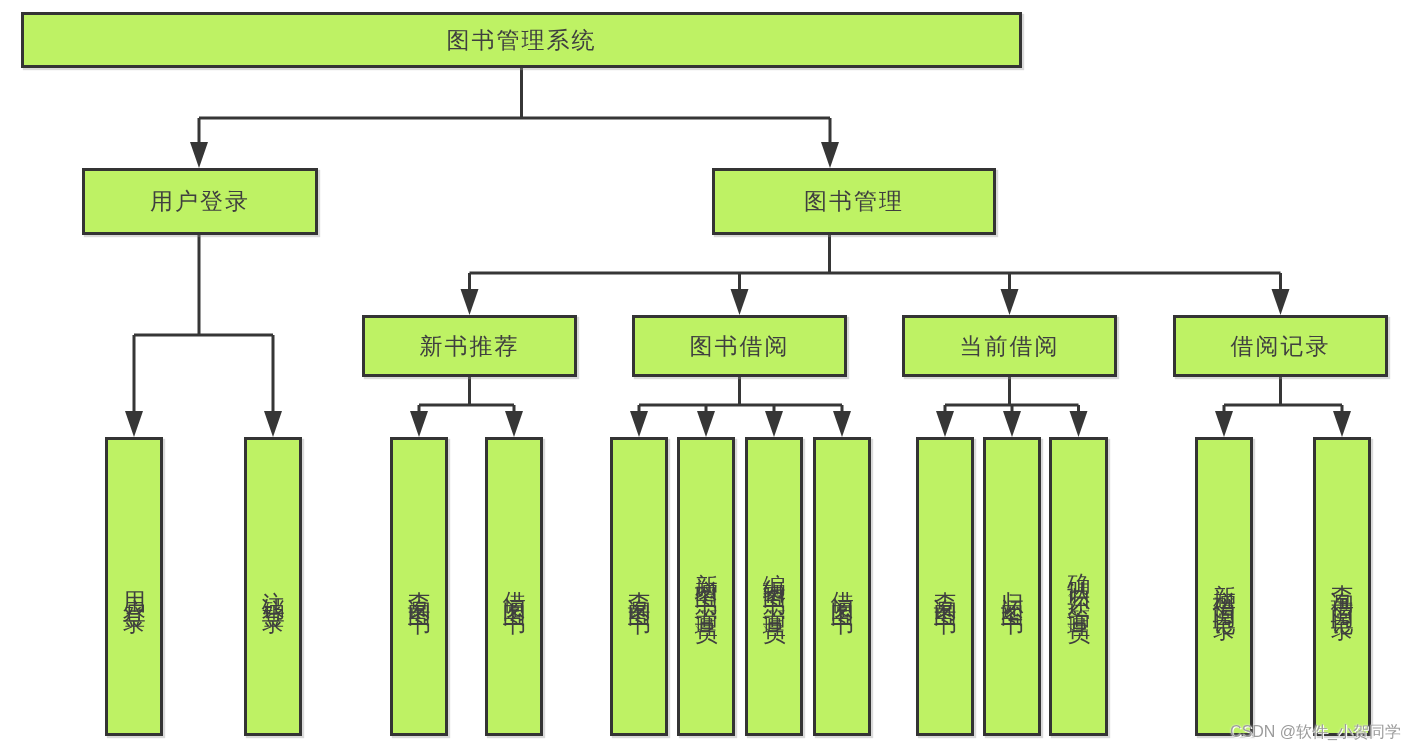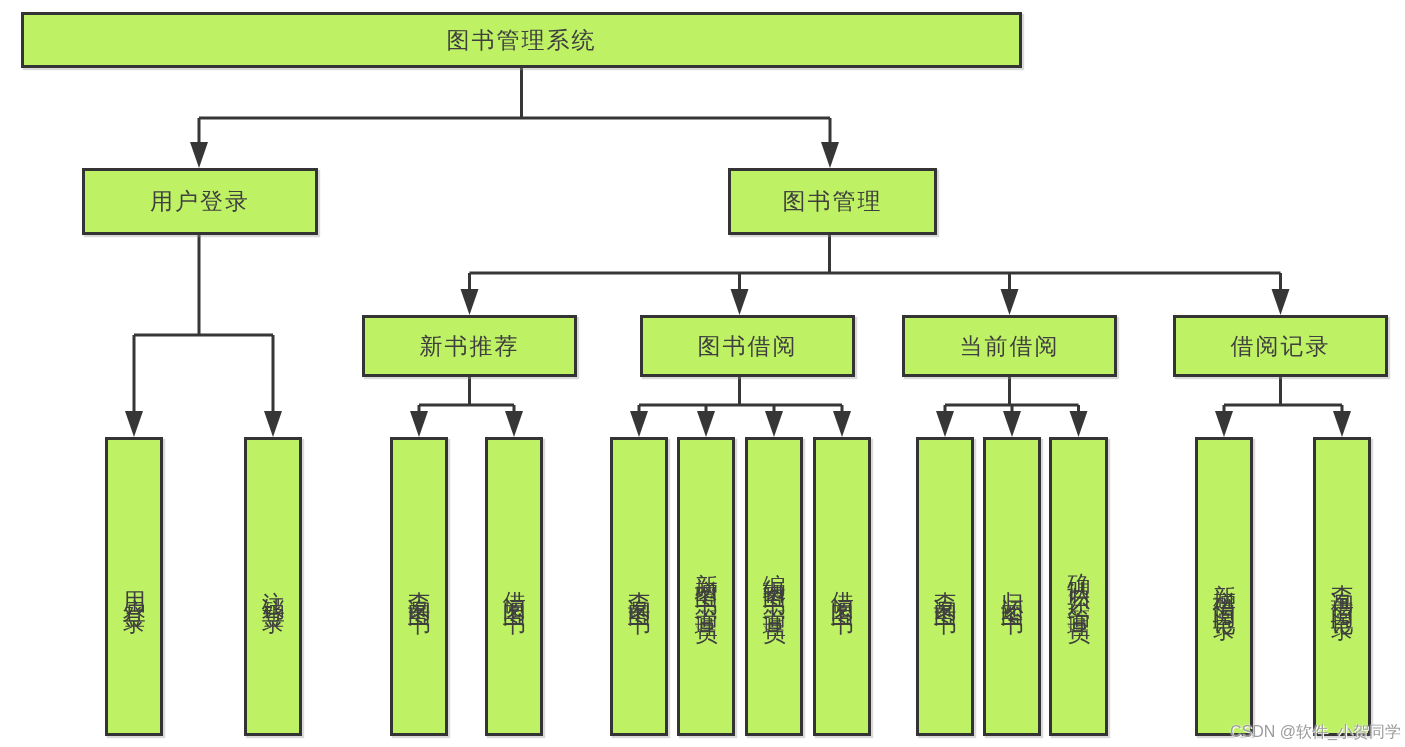--- a/index.html
+++ b/index.html
@@ -104,28 +104,28 @@
     </g>
   </svg>
 
   <div class="node" style="left:21px; top:12px; width:1001px; height:56px;">
     <span class="h-label">图书管理系统</span>
   </div>
 
   <div class="node" style="left:82px; top:168px; width:236px; height:67px;">
     <span class="h-label">用户登录</span>
   </div>
-  <div class="node" style="left:728px; top:168px; width:209px; height:67px;align-items:center;">
+  <div class="node" style="left:712px; top:168px; width:284px; height:67px;align-items:center;">
     <span class="h-label">图书管理</span>
   </div>
 
   <div class="node" style="left:362px; top:315px; width:215px; height:62px;">
     <span class="h-label">新书推荐</span>
   </div>
-  <div class="node" style="left:632px; top:315px; width:215px; height:62px;margin-left:8px;">
+  <div class="node" style="left:632px; top:315px; width:215px; height:62px;">
     <span class="h-label">图书借阅</span>
   </div>
   <div class="node" style="left:1173px; top:315px; width:215px; height:62px;">
     <span class="h-label">借阅记录</span>
   </div>
   <div class="node" style="left:902px; top:315px; width:215px; height:62px;">
     <span class="h-label">当前借阅</span>
   </div>
 
   <div class="node" style="left:105px; top:437px; width:58px; height:299px;">

